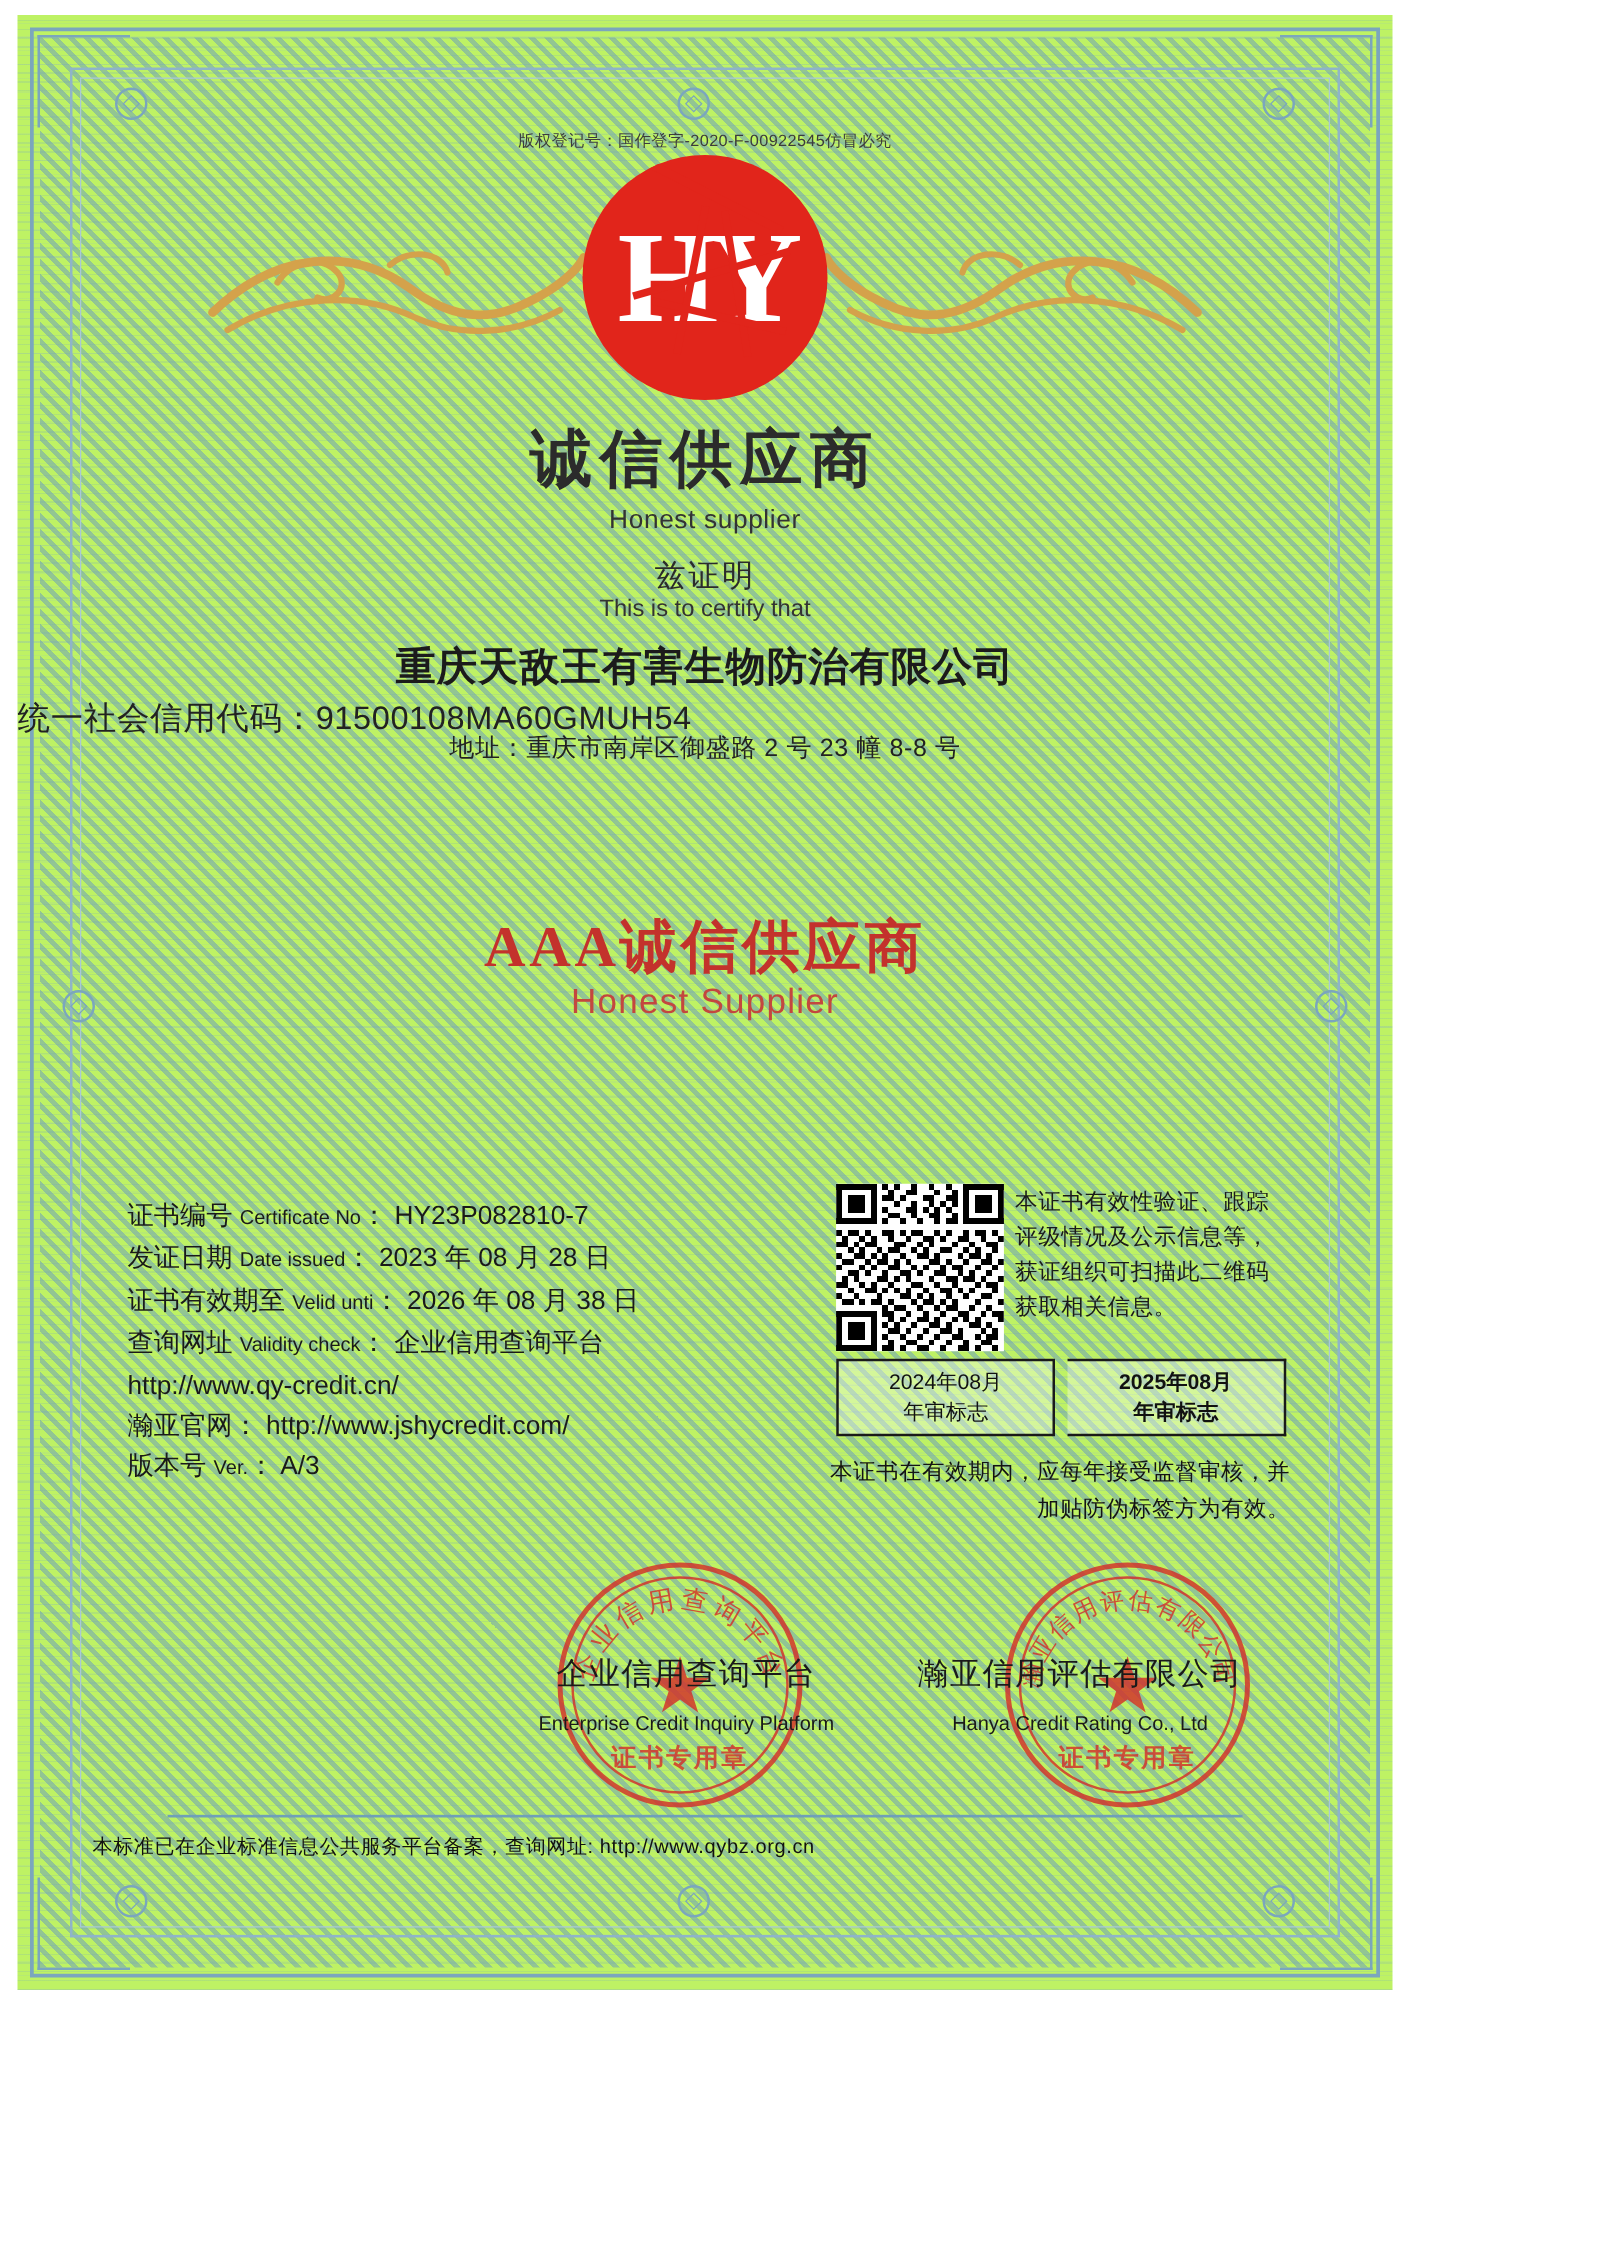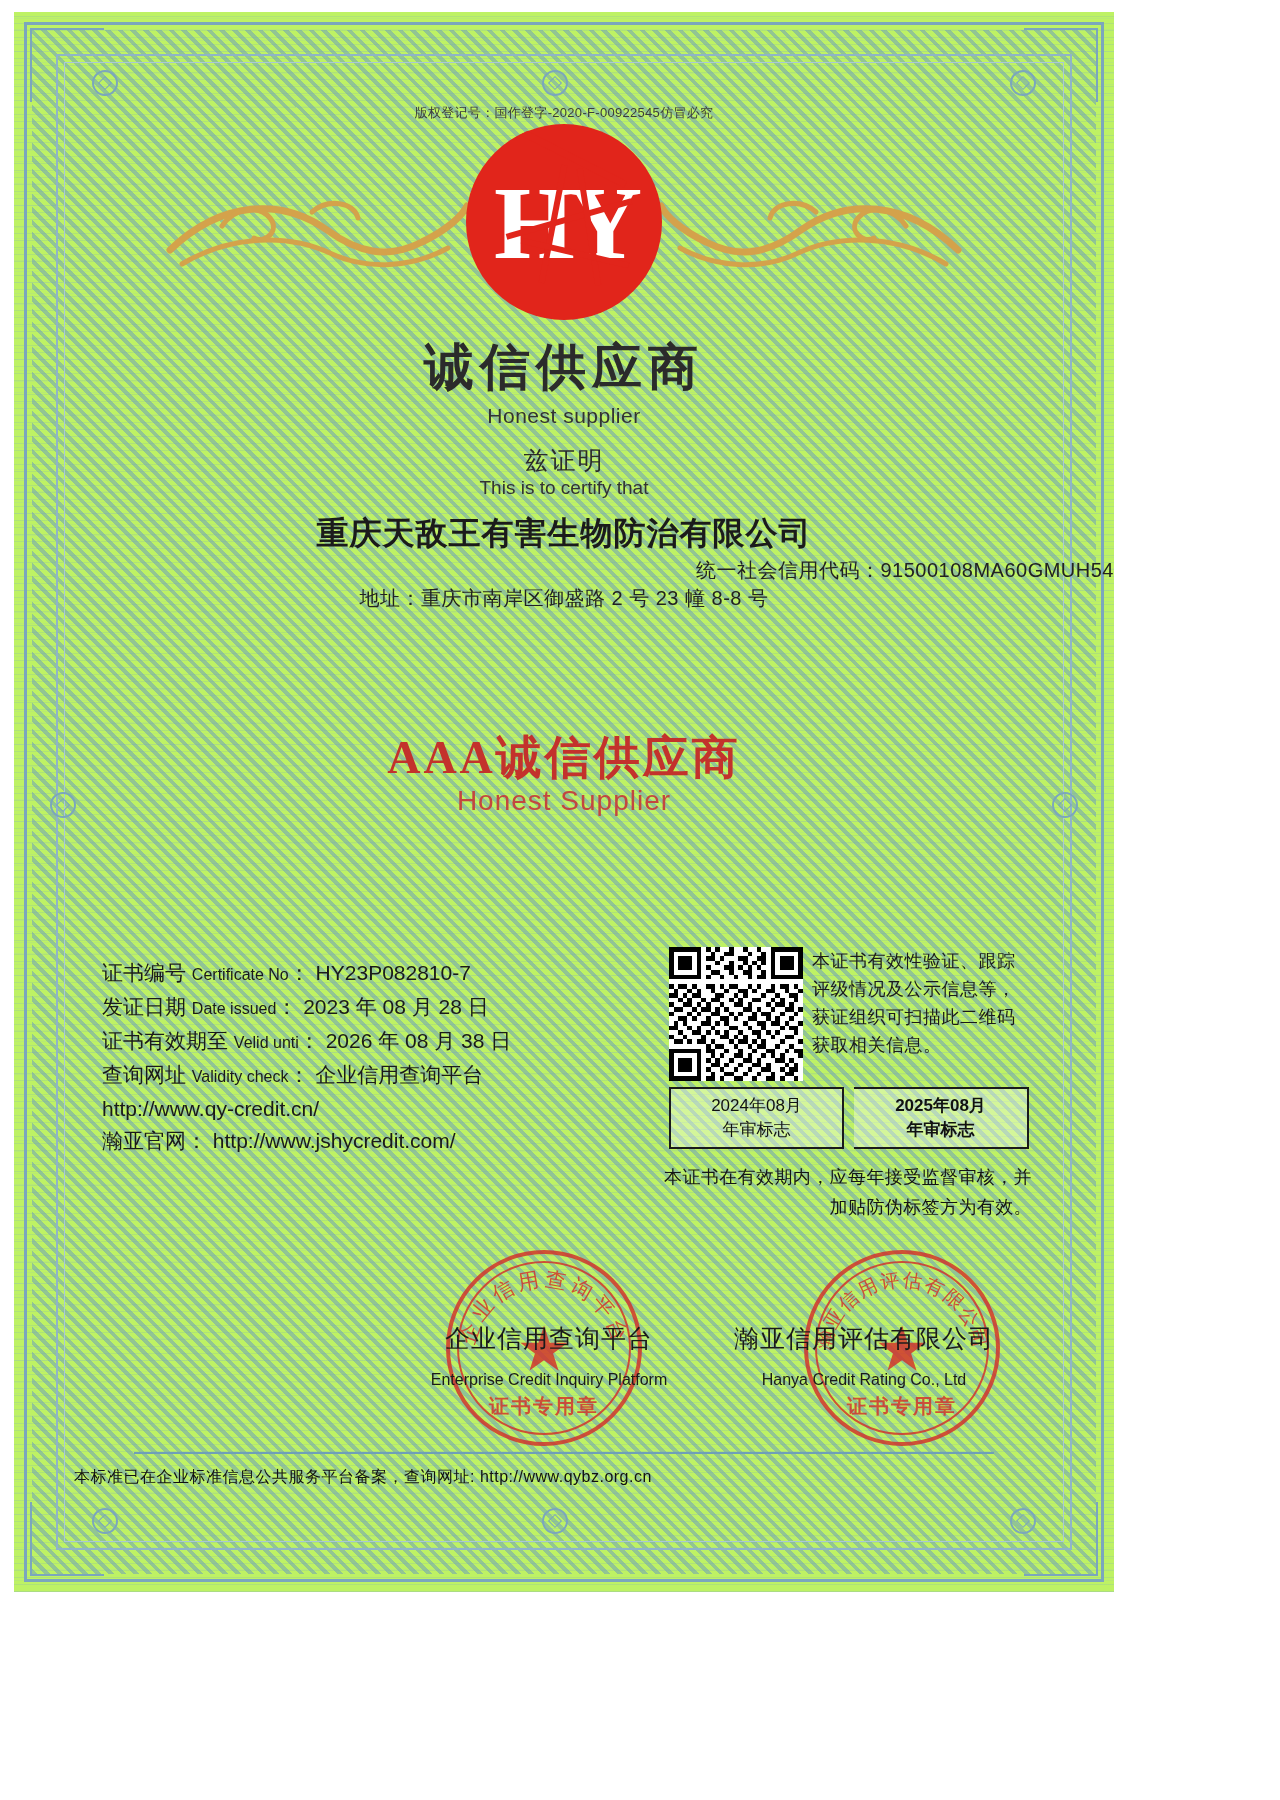--- a/index.html
+++ b/index.html
@@ -205,22 +205,22 @@
     top: 500px; left: 0; right: 0;
     text-align: center;
     font-size: 32px;
     font-weight: bold;
     color: #1b1b1b;
     letter-spacing: 1px;
   }
   .credit-code {
     position: absolute;
     top: 545px; left: 0; right: 0;
-    text-align: right;
-    font-size: 20px;
+    text-align: left;
+    font-size: 26px;
     color: #222;
     letter-spacing: .5px;
   }
   .address {
     position: absolute;
     top: 573px; left: 0; right: 0;
     text-align: center;
     font-size: 20px;
     color: #222;
     letter-spacing: .5px;
@@ -486,20 +486,25 @@
       <span class="lbl-cn">查询网址</span>
       <span class="lbl-en">Validity check</span><span>：</span>
       <span class="val">企业信用查询平台</span>
     </div>
     <div class="row">
       <span class="val">http://www.qy-credit.cn/</span>
     </div>
     <div class="row">
       <span class="lbl-cn">瀚亚官网</span><span>：</span>
       <span class="val">http://www.jshycredit.com/</span>
+    </div>
+    <div class="row">
+      <span class="lbl-cn">版本号</span>
+      <span class="lbl-en">Ver.</span><span>：</span>
+      <span class="val">A/3</span>
     </div>
   </div>
 
   <div class="qr">
     <svg width="134" height="134" viewBox="0 0 29 29" shape-rendering="crispEdges">
       <rect width="29" height="29" fill="#ffffff"></rect>
       <g fill="#000000">
         <rect x="0" y="0" width="7" height="1"></rect>
           <rect x="0" y="6" width="7" height="1"></rect>
         <rect x="0" y="0" width="1" height="7"></rect>

